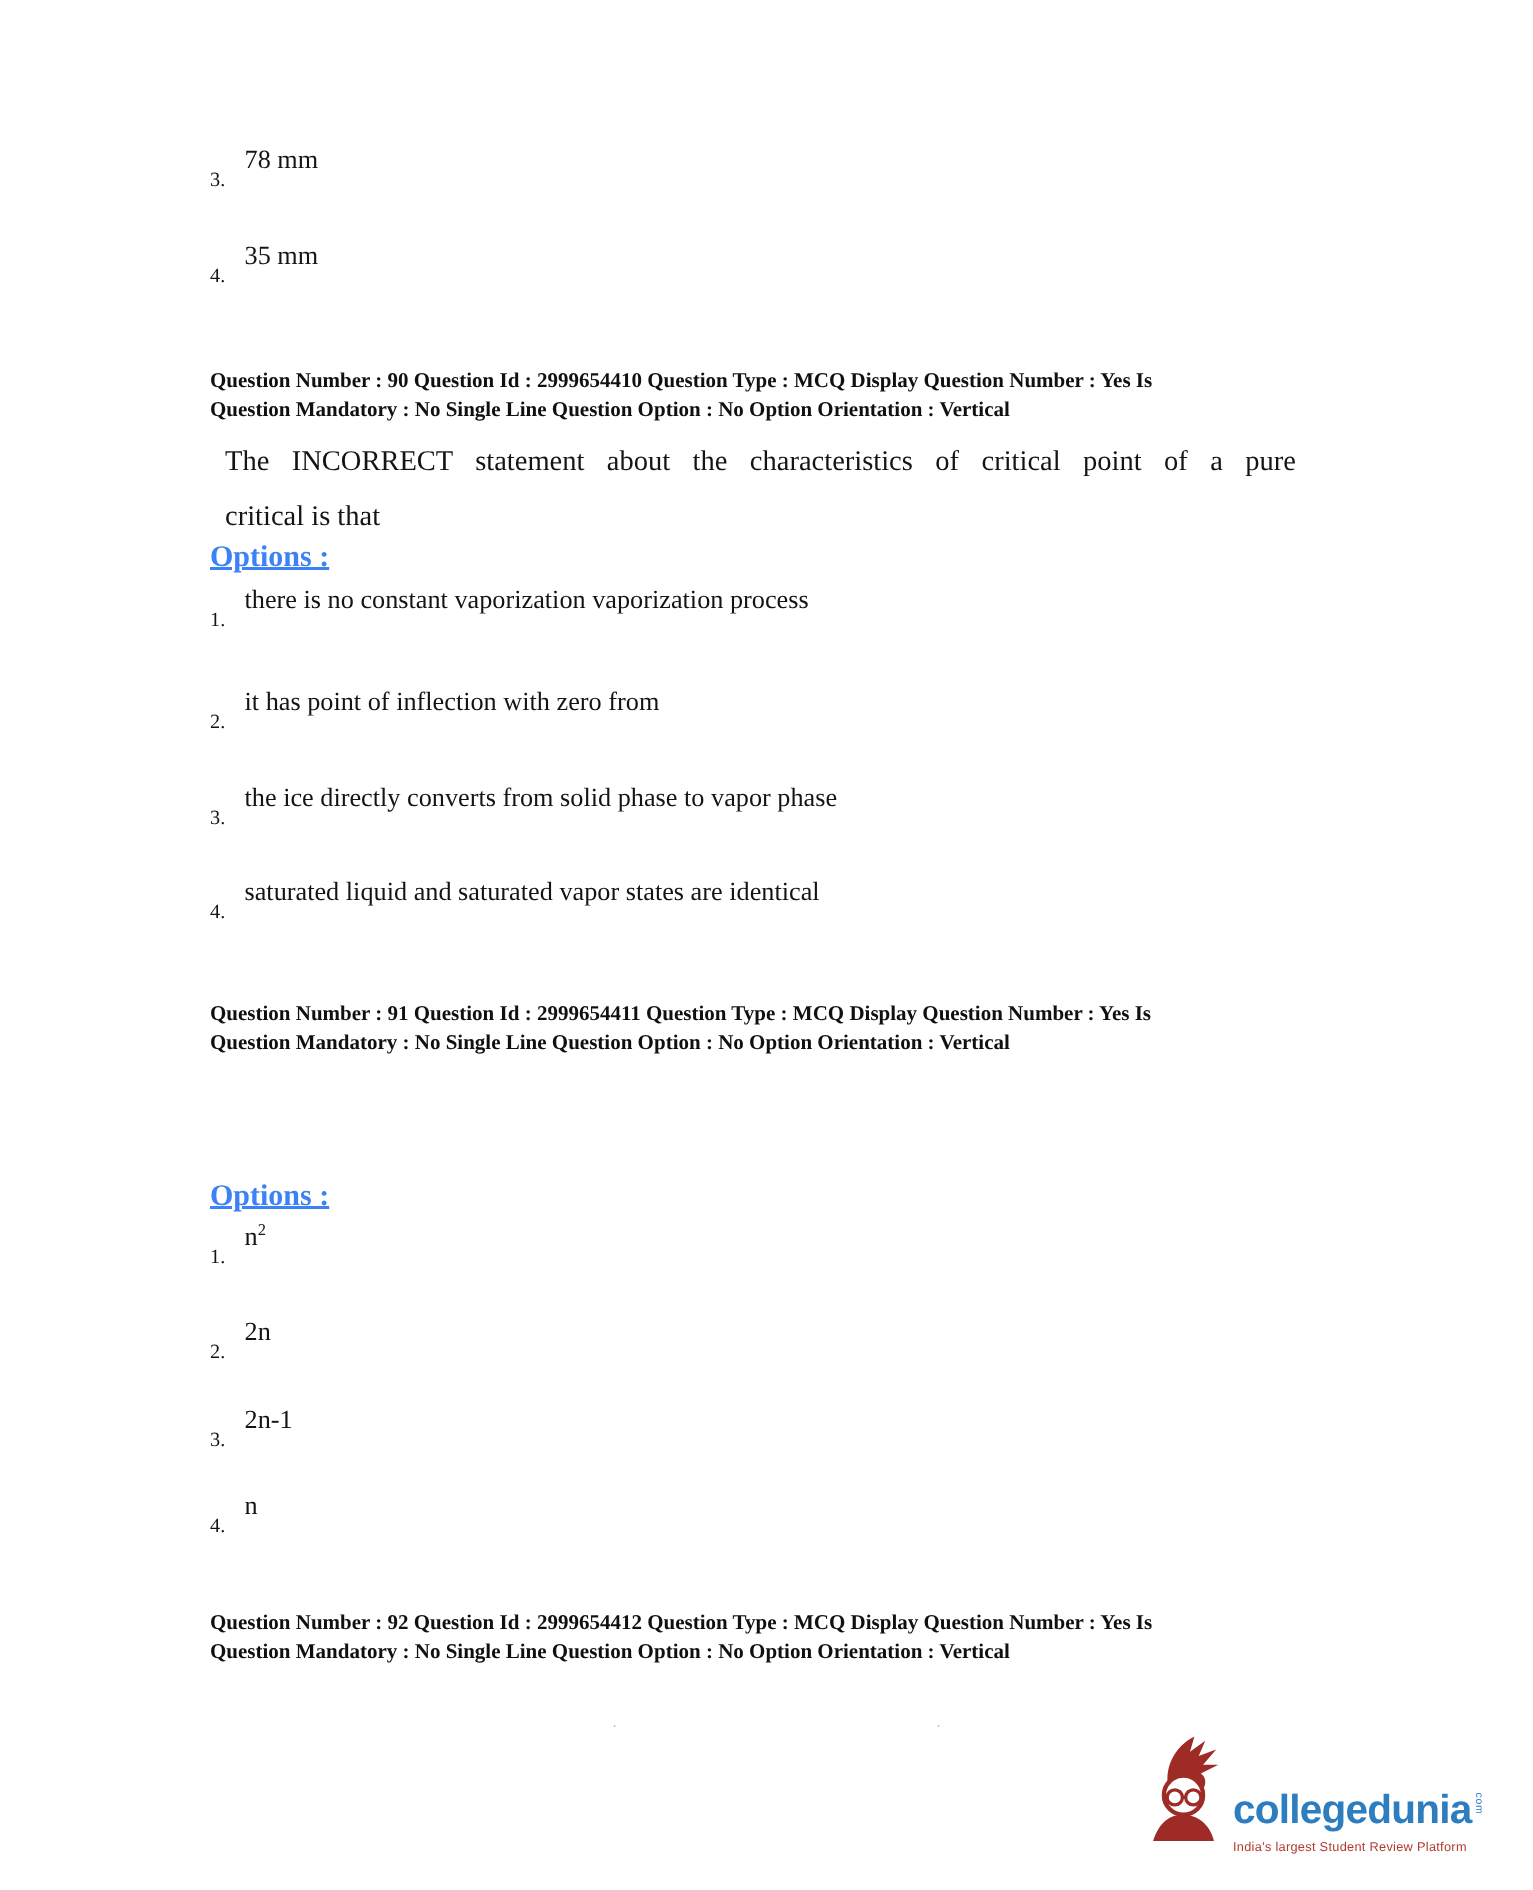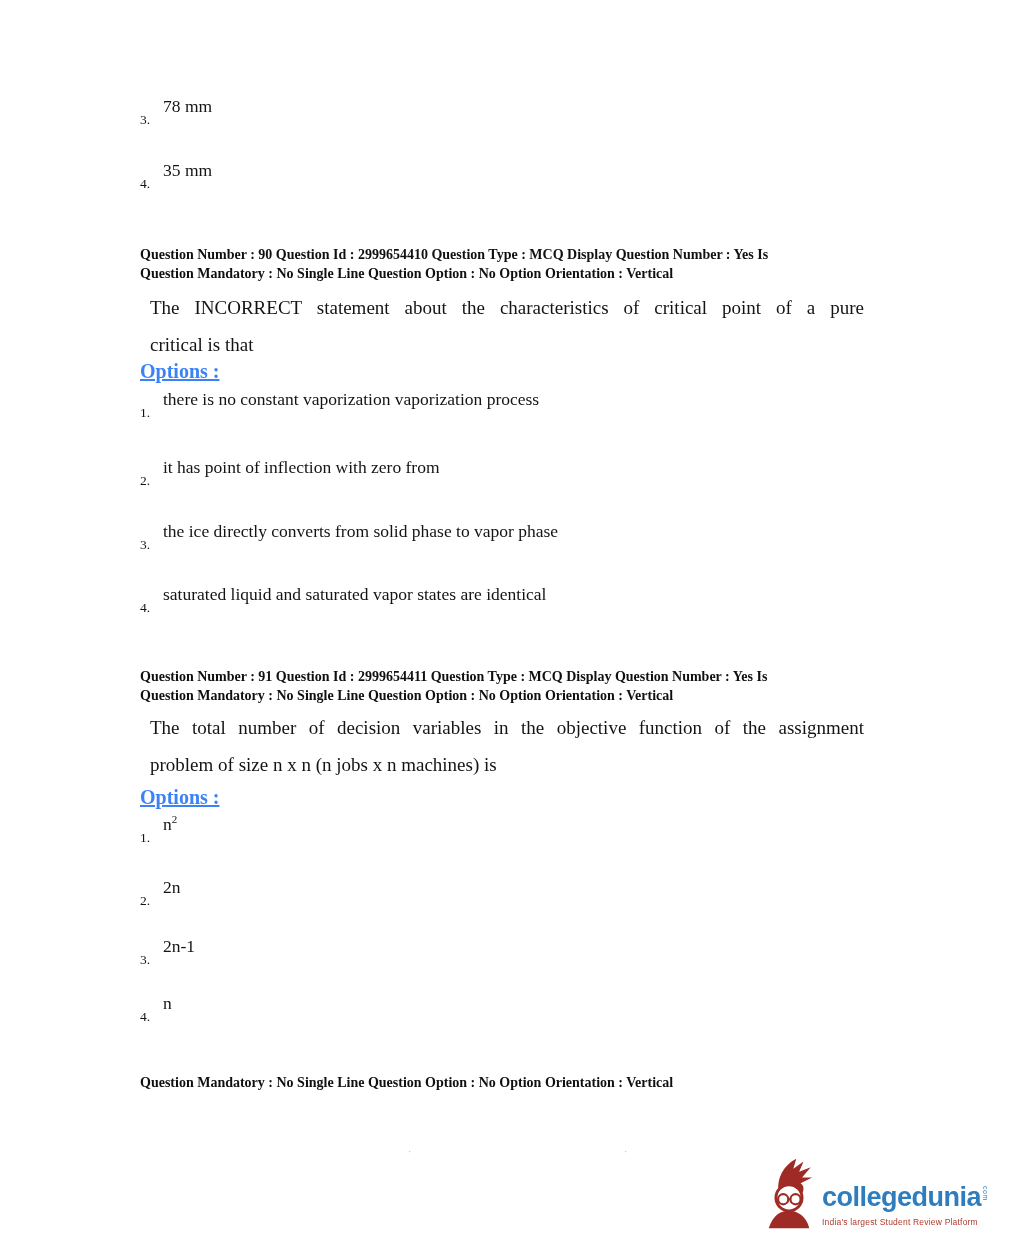--- a/index.html
+++ b/index.html
@@ -73,21 +73,21 @@
     font-size: 10px;
   }
   
   .logo {
     position: absolute;
     left: 760px;
     top: 1150px;
     width: 240px;
     height: 86px;
     display: flex;
-    align-items: center;
+    align-items: flex-end;
   }
   .logo .mascot { flex: 0 0 auto; margin-top: 2px; }
   .logo .brand-col { margin-left: 4px; padding-top: 24px; }
   .logo .brand-row { display: flex; align-items: flex-start; }
   .brand-text {
     font-family: "Liberation Sans", sans-serif;
     font-weight: bold;
     font-size: 27px;
     letter-spacing: -0.5px;
     color: #2e7dbe;
@@ -148,44 +148,41 @@
   </div>
   <div class="option" style="top:584px">
     <span class="num">4.</span>
     <span class="text">saturated liquid and saturated vapor states are identical</span>
   </div>
 
   <div class="meta" style="top:668px">
     <div>Question Number : 91 Question Id : 2999654411 Question Type : MCQ Display Question Number : Yes Is</div>
     <div>Question Mandatory : No Single Line Question Option : No Option Orientation : Vertical</div>
   </div>
-  <div class="qtext" style="top:710px">
-    <div class="jline">The total number of decision variables in the objective function of the assignment</div>
-    <div>problem of size n x n (n jobs x n machines) is</div>
-  </div>
   <div class="options-label" style="top:786px">Options :</div>
 
   <div class="option" style="top:814px">
     <span class="num">1.</span>
     <span class="text"><span>n</span><sup>2</sup></span>
   </div>
   <div class="option" style="top:877px">
     <span class="num">2.</span>
     <span class="text">2n</span>
   </div>
   <div class="option" style="top:936px">
     <span class="num">3.</span>
     <span class="text">2n-1</span>
   </div>
   <div class="option" style="top:993px">
     <span class="num">4.</span>
     <span class="text">n</span>
   </div>
 
   <div class="meta" style="top:1074px">
+    <div>Question Number : 92 Question Id : 2999654412 Question Type : MCQ Display Question Number : Yes Is</div>
     <div>Question Mandatory : No Single Line Question Option : No Option Orientation : Vertical</div>
   </div>
 
   <span class="artifact" style="left:408px; top:1146px;">·</span>
   <span class="artifact" style="left:624px; top:1146px;">·</span>
 
   <div class="logo">
     <span class="mascot">
       <svg width="58" height="80" viewBox="0 0 80 100" xmlns="http://www.w3.org/2000/svg">
 

